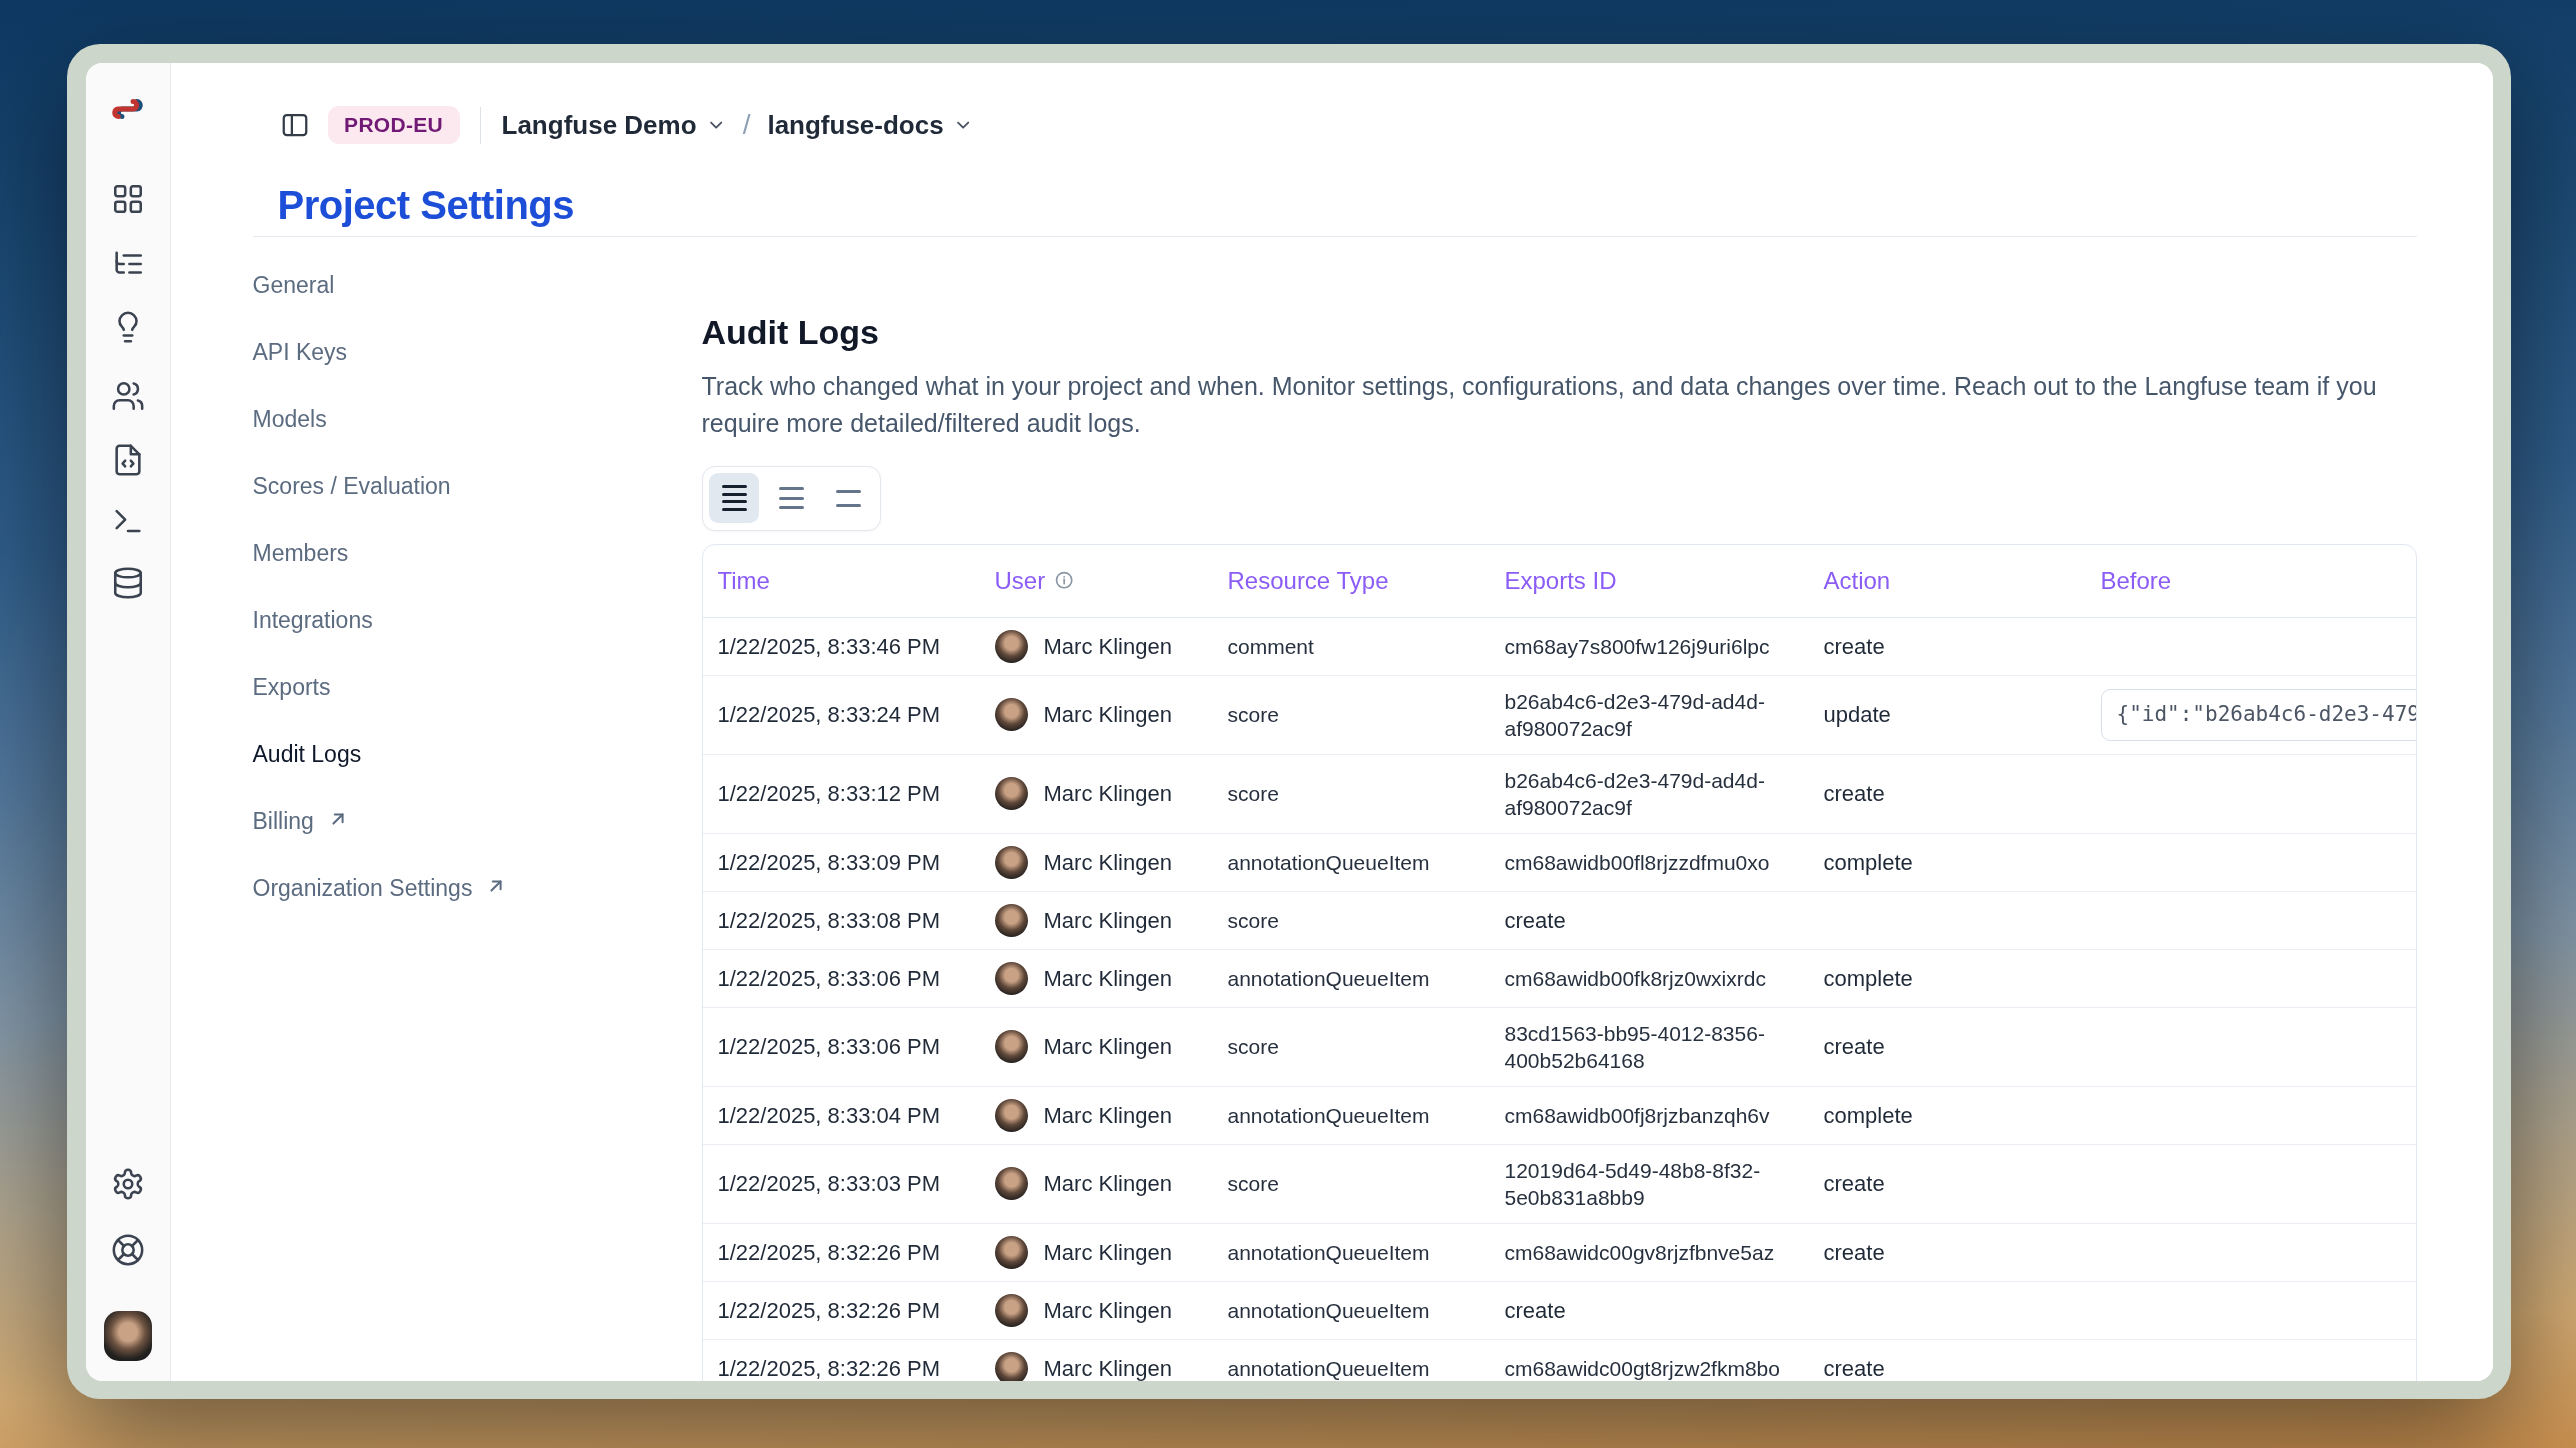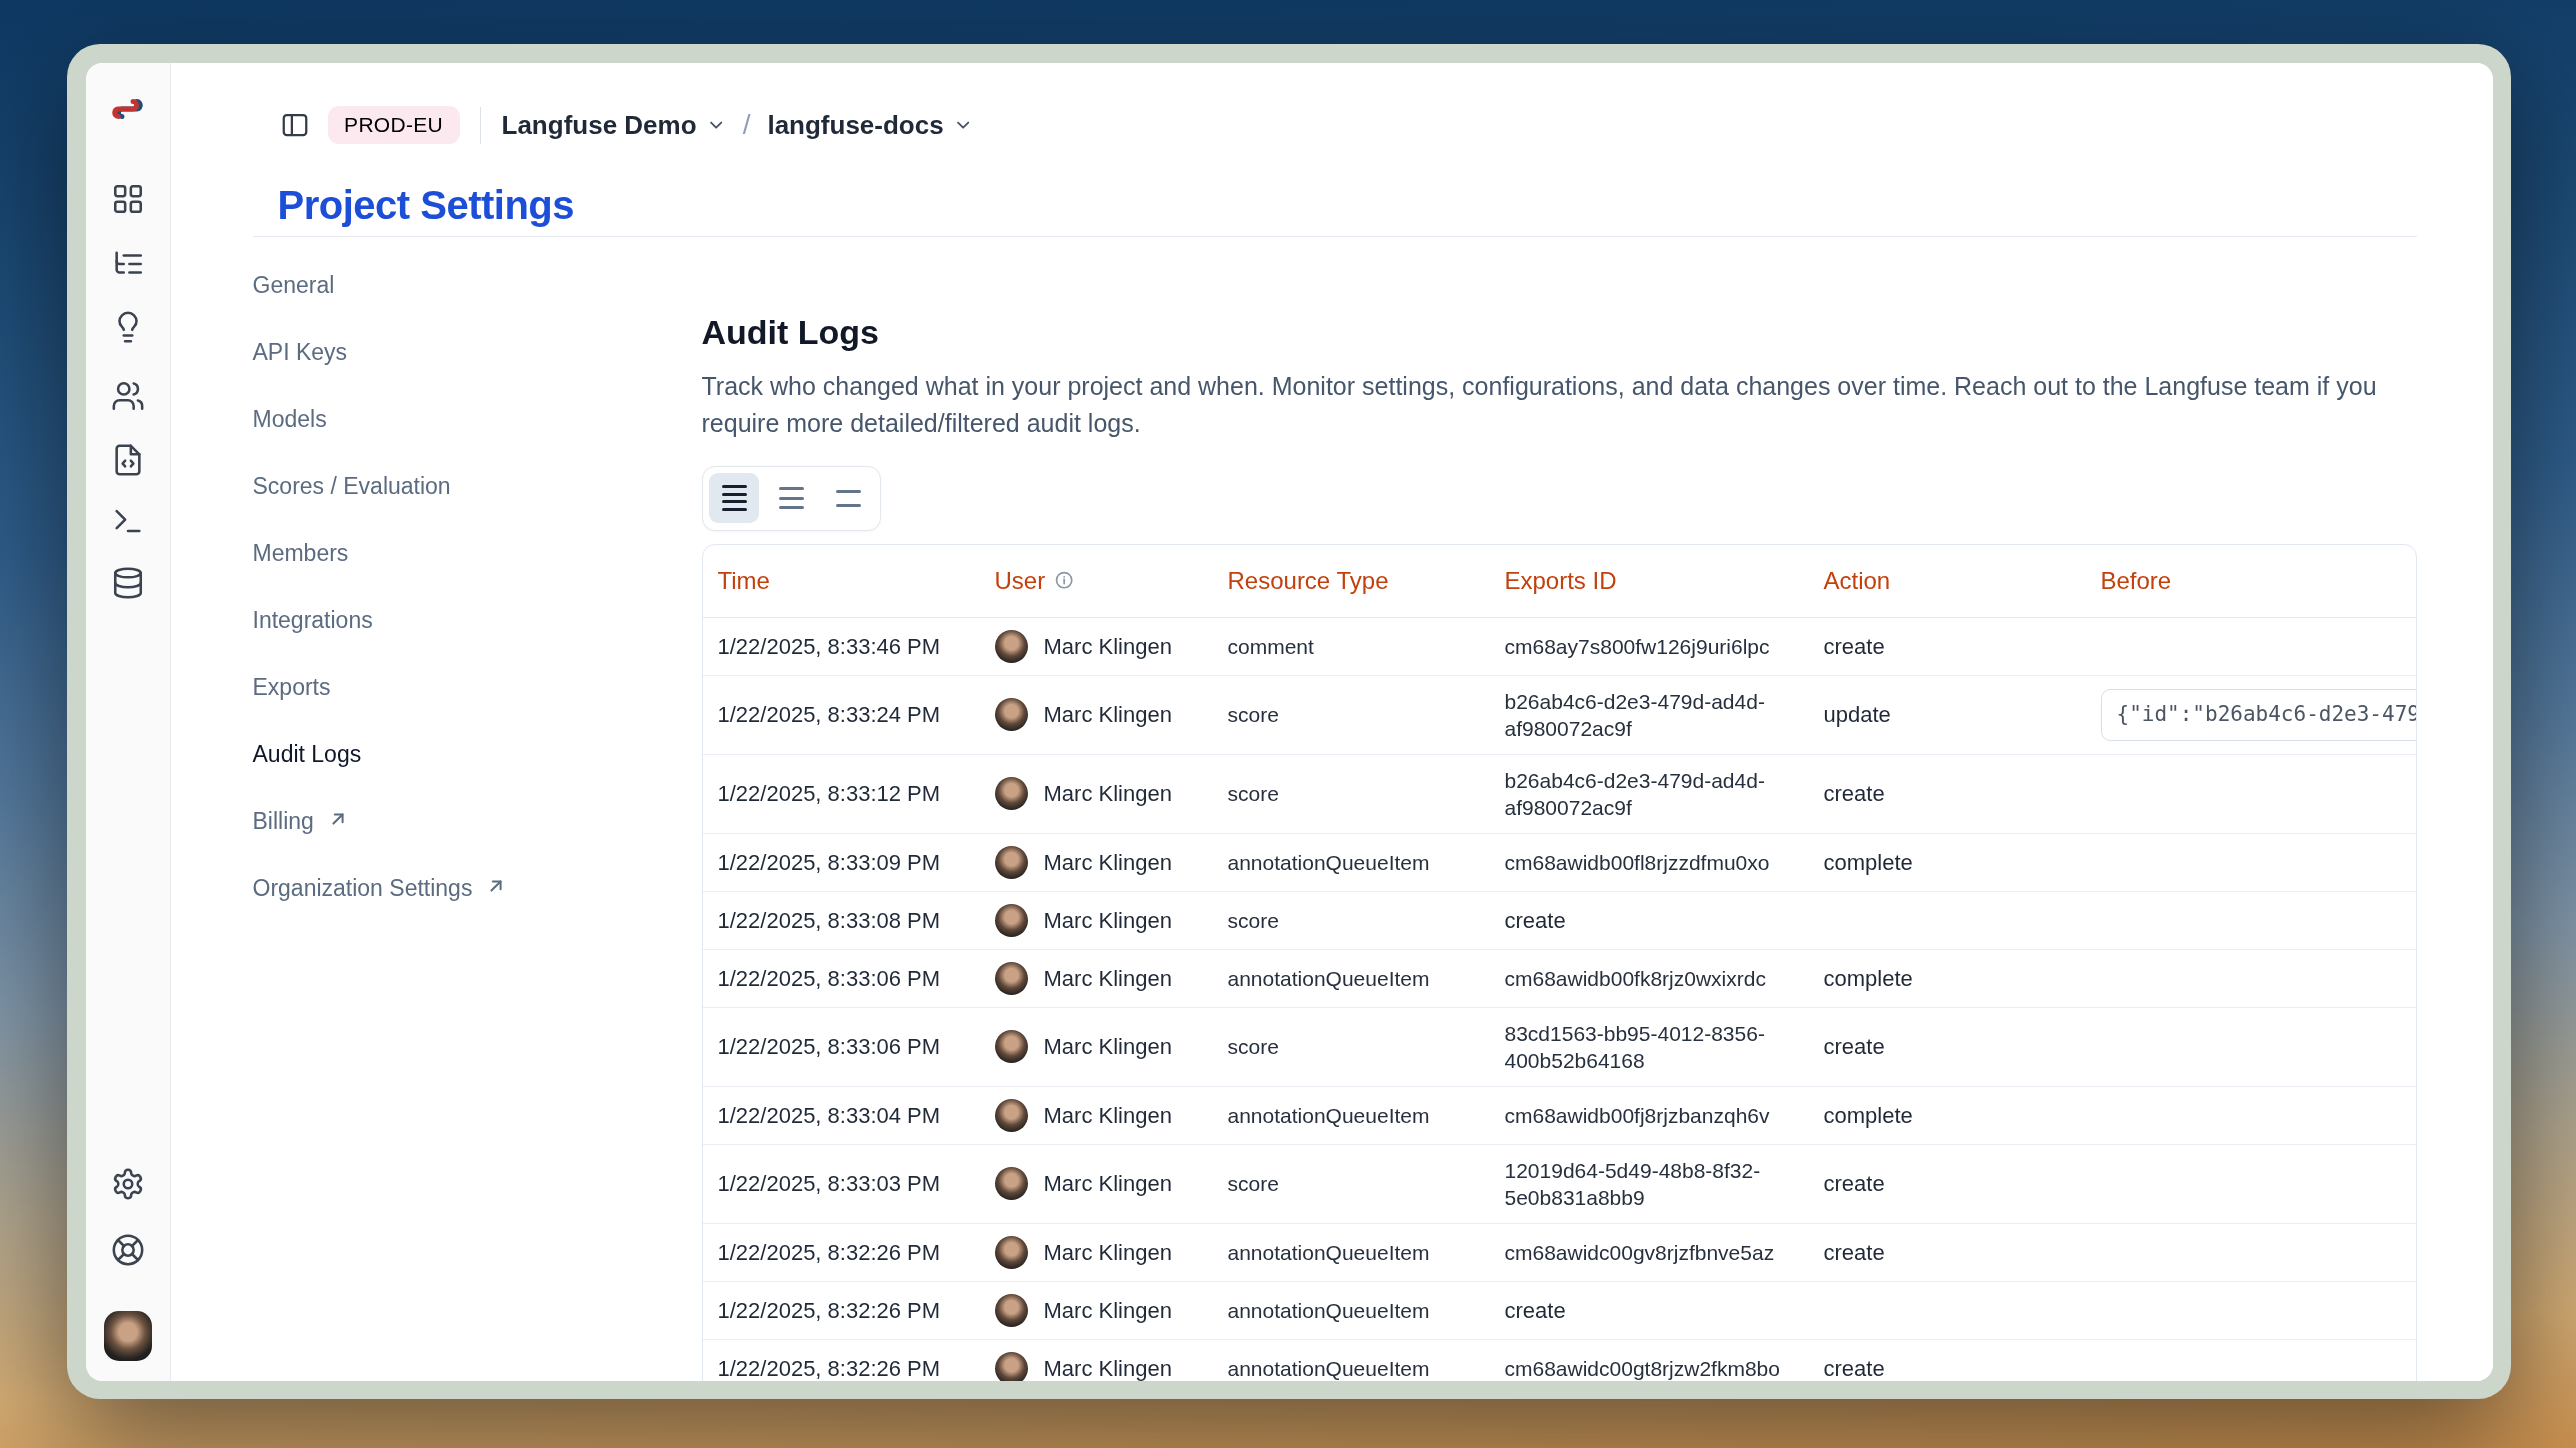--- a/index.html
+++ b/index.html
@@ -15,21 +15,21 @@
     width:48px;height:48px;border-radius:11px;color:#3b4350;cursor:pointer;}
   .rail-item svg{width:34px;height:34px;stroke:currentColor;fill:none;stroke-width:1.8;stroke-linecap:round;stroke-linejoin:round;}
   .logo-item svg{width:39px;height:28px;}
   .avatar-rail{width:50px;height:50px;border-radius:15px;
     background:radial-gradient(circle at 50% 42%,#c9a184 0 24%,#6b5140 46%,#23211f 72%,#1a1a1c 100%);}
   
   .content{position:relative;flex:1;background:#fff;}
   .crumbs{position:absolute;left:107px;top:41px;display:flex;align-items:center;gap:15px;height:43px;}
   .panel-btn{width:35px;height:35px;display:flex;align-items:center;justify-content:center;color:#343c48;cursor:pointer;}
   .panel-btn svg{width:30px;height:30px;stroke:currentColor;fill:none;stroke-width:1.8;stroke-linecap:round;}
-  .env-badge{background:#fce8ef;color:#000000;font-size:21px;font-weight:400;padding:7.4px 16.6px;border-radius:11px;letter-spacing:0.3px;}
+  .env-badge{background:#fce8ef;color:#701a75;font-size:21px;font-weight:700;padding:7.4px 16.6px;border-radius:11px;letter-spacing:0.3px;}
   .crumb-divider{width:0.9px;height:37px;background:#dde2e8;margin:0 5.5px;}
   .crumb-sel{display:flex;align-items:center;gap:9.2px;font-size:26px;font-weight:700;color:#1f2937;cursor:pointer;}
   .crumb-sel svg{width:20.3px;height:20.3px;stroke:#4b5563;fill:none;stroke-width:2.2;stroke-linecap:round;stroke-linejoin:round;}
   .crumb-slash{font-size:28px;color:#8ea0b5;font-weight:400;padding:0 1.8px;}
   .page-title{position:absolute;left:107px;top:94px;font-size:40px;font-weight:700;color:#1d4ed8;letter-spacing:-0.5px;}
   .header-divider{position:absolute;left:82px;top:173px;width:2164px;height:0.9px;background:#e5eaf0;}
   
   .settings-nav{position:absolute;left:82px;top:209px;width:398px;list-style:none;margin:0;padding:0;}
   .settings-nav li{height:37px;margin-bottom:30px;display:flex;align-items:flex-start;gap:13px;
     font-size:23px;font-weight:400;color:#5b6b80;cursor:pointer;}
@@ -44,21 +44,21 @@
     color:#64748b;cursor:pointer;background:transparent;border:none;}
   .toggle-btn.selected{background:#e2e8f0;color:#16202e;}
   .bars{display:flex;flex-direction:column;}
   .bars i{display:block;width:25px;height:3px;background:currentColor;border-radius:1.8px;}
   .bars.d4 i{margin:2.2px 0;} .bars.d3 i{margin:3.3px 0;} .bars.d2 i{margin:5.5px 0;}
   
   .table-wrap{position:absolute;left:531px;top:481px;width:1715px;border:0.9px solid #e2e8f0;border-radius:13px;
     background:#fff;overflow:hidden;box-sizing:border-box;}
   .tgrid{display:grid;grid-template-columns:277px 233px 277px 319px 277px minmax(0,1fr);}
   .thead{height:72px;align-items:center;border-bottom:0.9px solid #e2e8f0;}
-  .th{padding-left:15px;font-size:24px;font-weight:500;color:#c2410c;display:flex;align-items:center;gap:9.2px;white-space:nowrap;}
+  .th{padding-left:15px;font-size:24px;font-weight:500;color:#8b5cf6;display:flex;align-items:center;gap:9.2px;white-space:nowrap;}
   .th svg{width:20.3px;height:20.3px;stroke:#8b97a6;fill:none;stroke-width:2;stroke-linecap:round;}
   .trow{border-bottom:0.9px solid #eaeef4;align-items:center;}
   .trow:last-child{border-bottom:none;}
   .td{padding:12px 9.2px 12px 15px;font-size:22px;line-height:27px;color:#1f2937;overflow-wrap:break-word;}
   .td.small{font-size:21px;color:#27303e;}
   .td.id-cell{max-width:319px;box-sizing:border-box;}
   .user-cell{display:flex;align-items:center;gap:16px;white-space:nowrap;}
   .avatar{flex:0 0 33px;width:33px;height:33px;border-radius:50%;
     background:radial-gradient(circle at 50% 40%,#c9a184 0 26%,#5f483a 50%,#221f1d 78%,#171718 100%);}
   .before-box{display:flex;align-items:center;height:52px;width:388px;border:0.9px solid #d8dee7;border-radius:9.2px;

